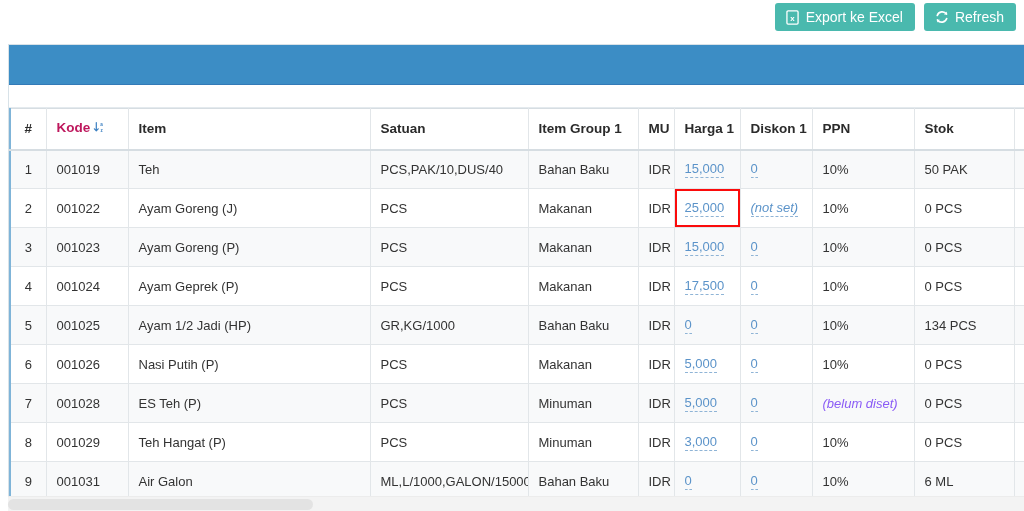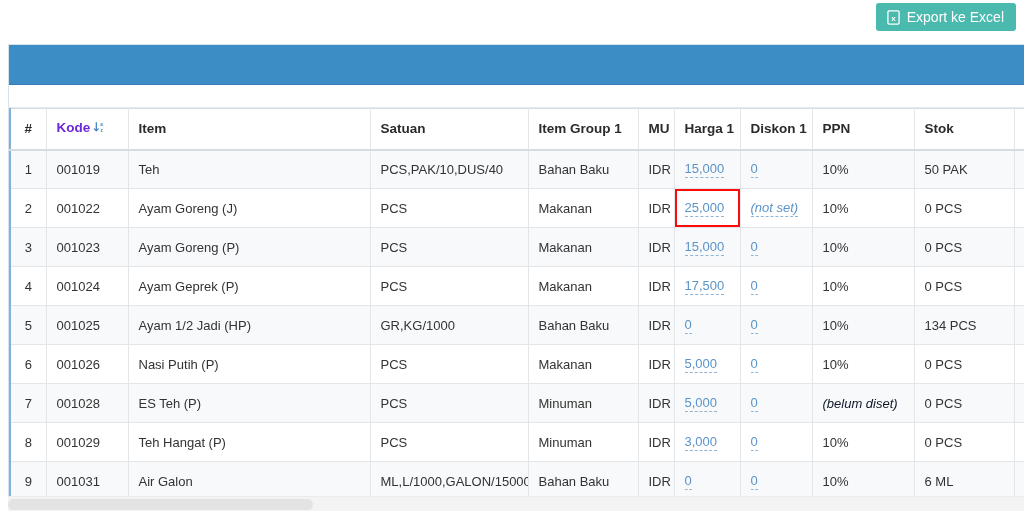--- a/index.html
+++ b/index.html
@@ -70,21 +70,21 @@
   }
   table.grid thead th {
     border-top: 1px solid #d6dde2;
     border-bottom: 2px solid #d6dde2;
     font-weight: bold;
     font-size: 13.5px;
     color: #2b2b2b;
     background: #ffffff;
     height: 41px;
   }
-  table.grid thead th.sortcol { color: #6d28d9; cursor: pointer; }
+  table.grid thead th.sortcol { color: #be185d; cursor: pointer; }
   table.grid tbody tr:nth-child(odd)  td { background: #f8f9fa; }
   table.grid tbody tr:nth-child(even) td { background: #ffffff; }
 
   
   table.grid td.c-num, table.grid th.c-num { border-left: 2px solid #7fb4d8; }
 
   
   .c-num   { width: 36px;  text-align: center !important; }
   .c-kode  { width: 82px; }
   .c-item  { width: 242px; margin-left: 6px; }
@@ -100,21 +100,21 @@
   td.num-r { text-align: right; padding-right: 10px; }
 
   .editable {
     color: #5b93c9;
     border-bottom: 1px dashed #8fb4d6;
     padding-bottom: 1px;
     cursor: pointer;
     display: inline-block;
   }
   .editable.notset { font-style: italic; }
-  .ppn-unset { color: #0f172a; font-style: italic; }
+  .ppn-unset { color: #8b5cf6; font-style: italic; }
 
   
   td.hl { position: relative; }
   td.hl:after {
     content: "";
     position: absolute;
     left: -1px; top: -1px; right: -1px; bottom: -1px;
     border: 3px solid #fb0b0b;
     pointer-events: none;
   }
@@ -143,20 +143,31 @@
 
   <div class="toolbar">
     <button class="btn">
       <span class="ic">
         <svg viewBox="0 0 14 16" width="13" height="15">
           <rect x="1" y="0.8" width="12" height="14.4" rx="1.2" fill="none" stroke="#ffffff" stroke-width="1.4"></rect>
           <text x="7" y="11.4" font-size="8.5" font-family="Liberation Sans, sans-serif" font-weight="bold" fill="#ffffff" text-anchor="middle">x</text>
         </svg>
       </span>
       <span>Export ke Excel</span>
+    </button>
+    <button class="btn">
+      <span class="ic">
+        <svg viewBox="0 0 16 16" width="14" height="14">
+          <path d="M13.2 4.6A6 6 0 0 0 2.6 6.3" fill="none" stroke="#fff" stroke-width="1.9" stroke-linecap="round"></path>
+          <path d="M2.8 11.4A6 6 0 0 0 13.4 9.7" fill="none" stroke="#fff" stroke-width="1.9" stroke-linecap="round"></path>
+          <path d="M13.6 1.6v3.4h-3.4z" fill="#fff"></path>
+          <path d="M2.4 14.4V11h3.4z" fill="#fff"></path>
+        </svg>
+      </span>
+      <span>Refresh</span>
     </button>
   </div>
 
   <div class="panel">
     <div class="panel-heading">
       <span></span>
     </div>
     <div class="panel-gap"></div>
 
     <div class="table-wrap">

